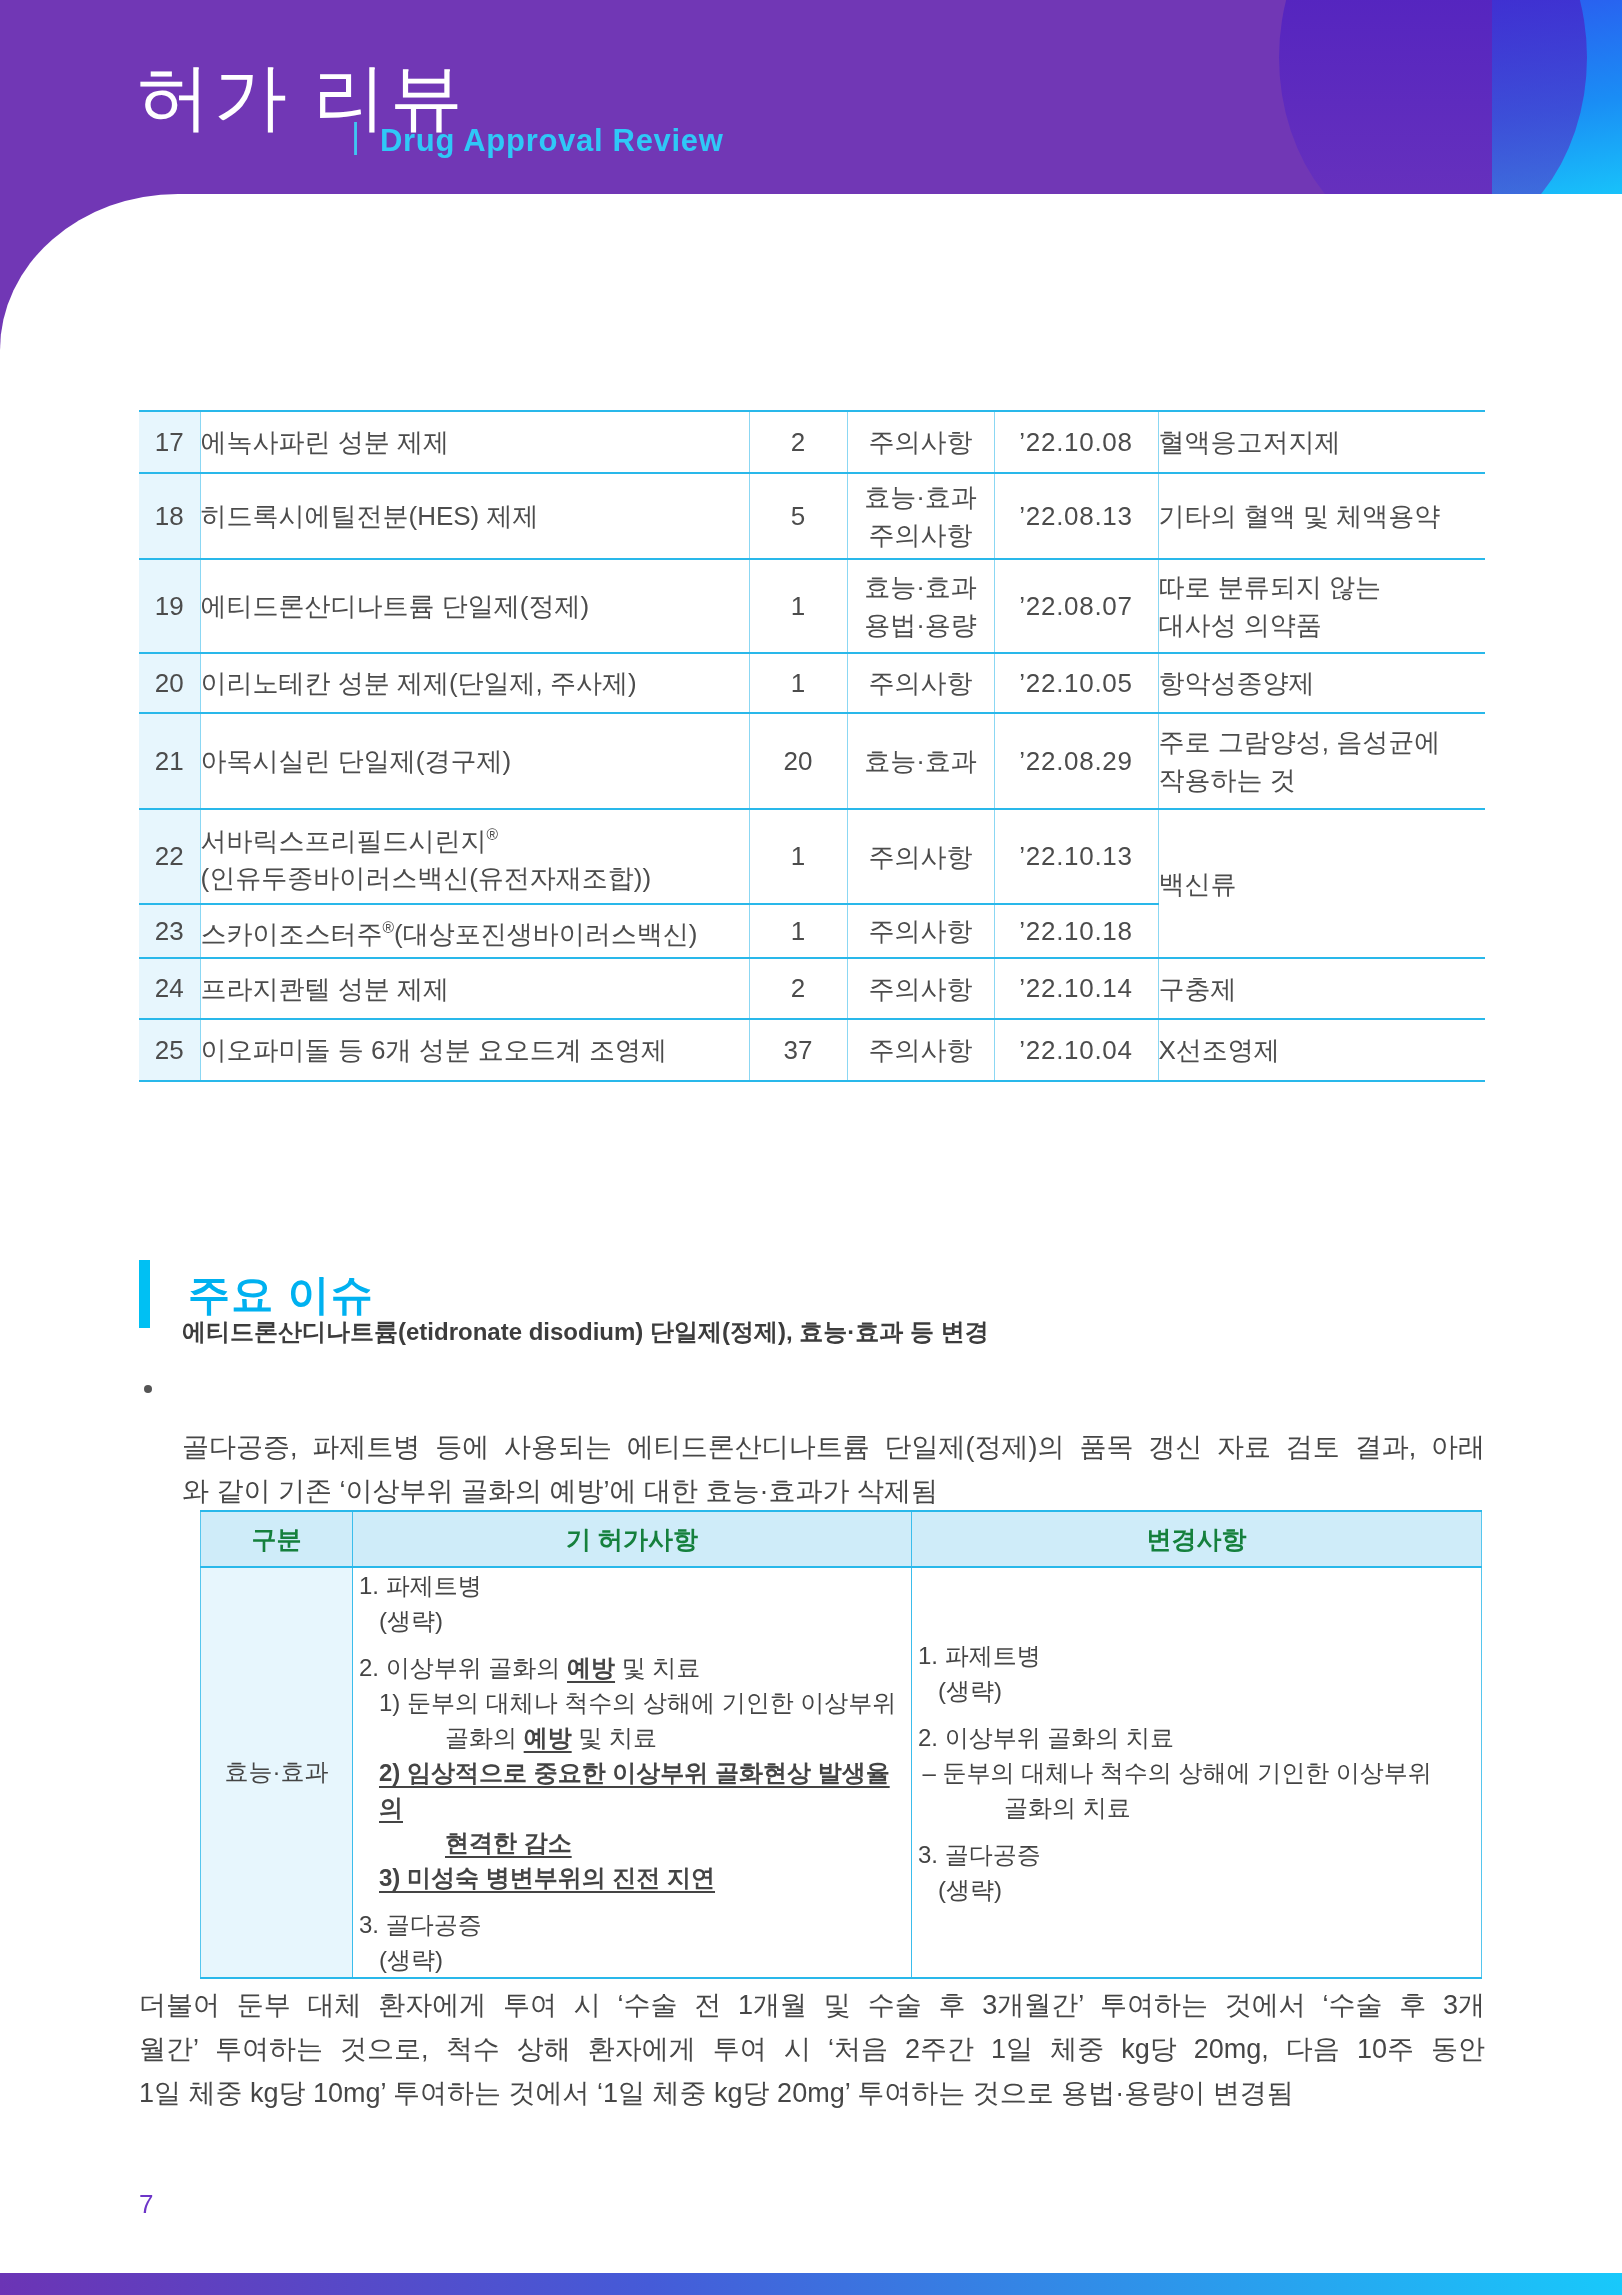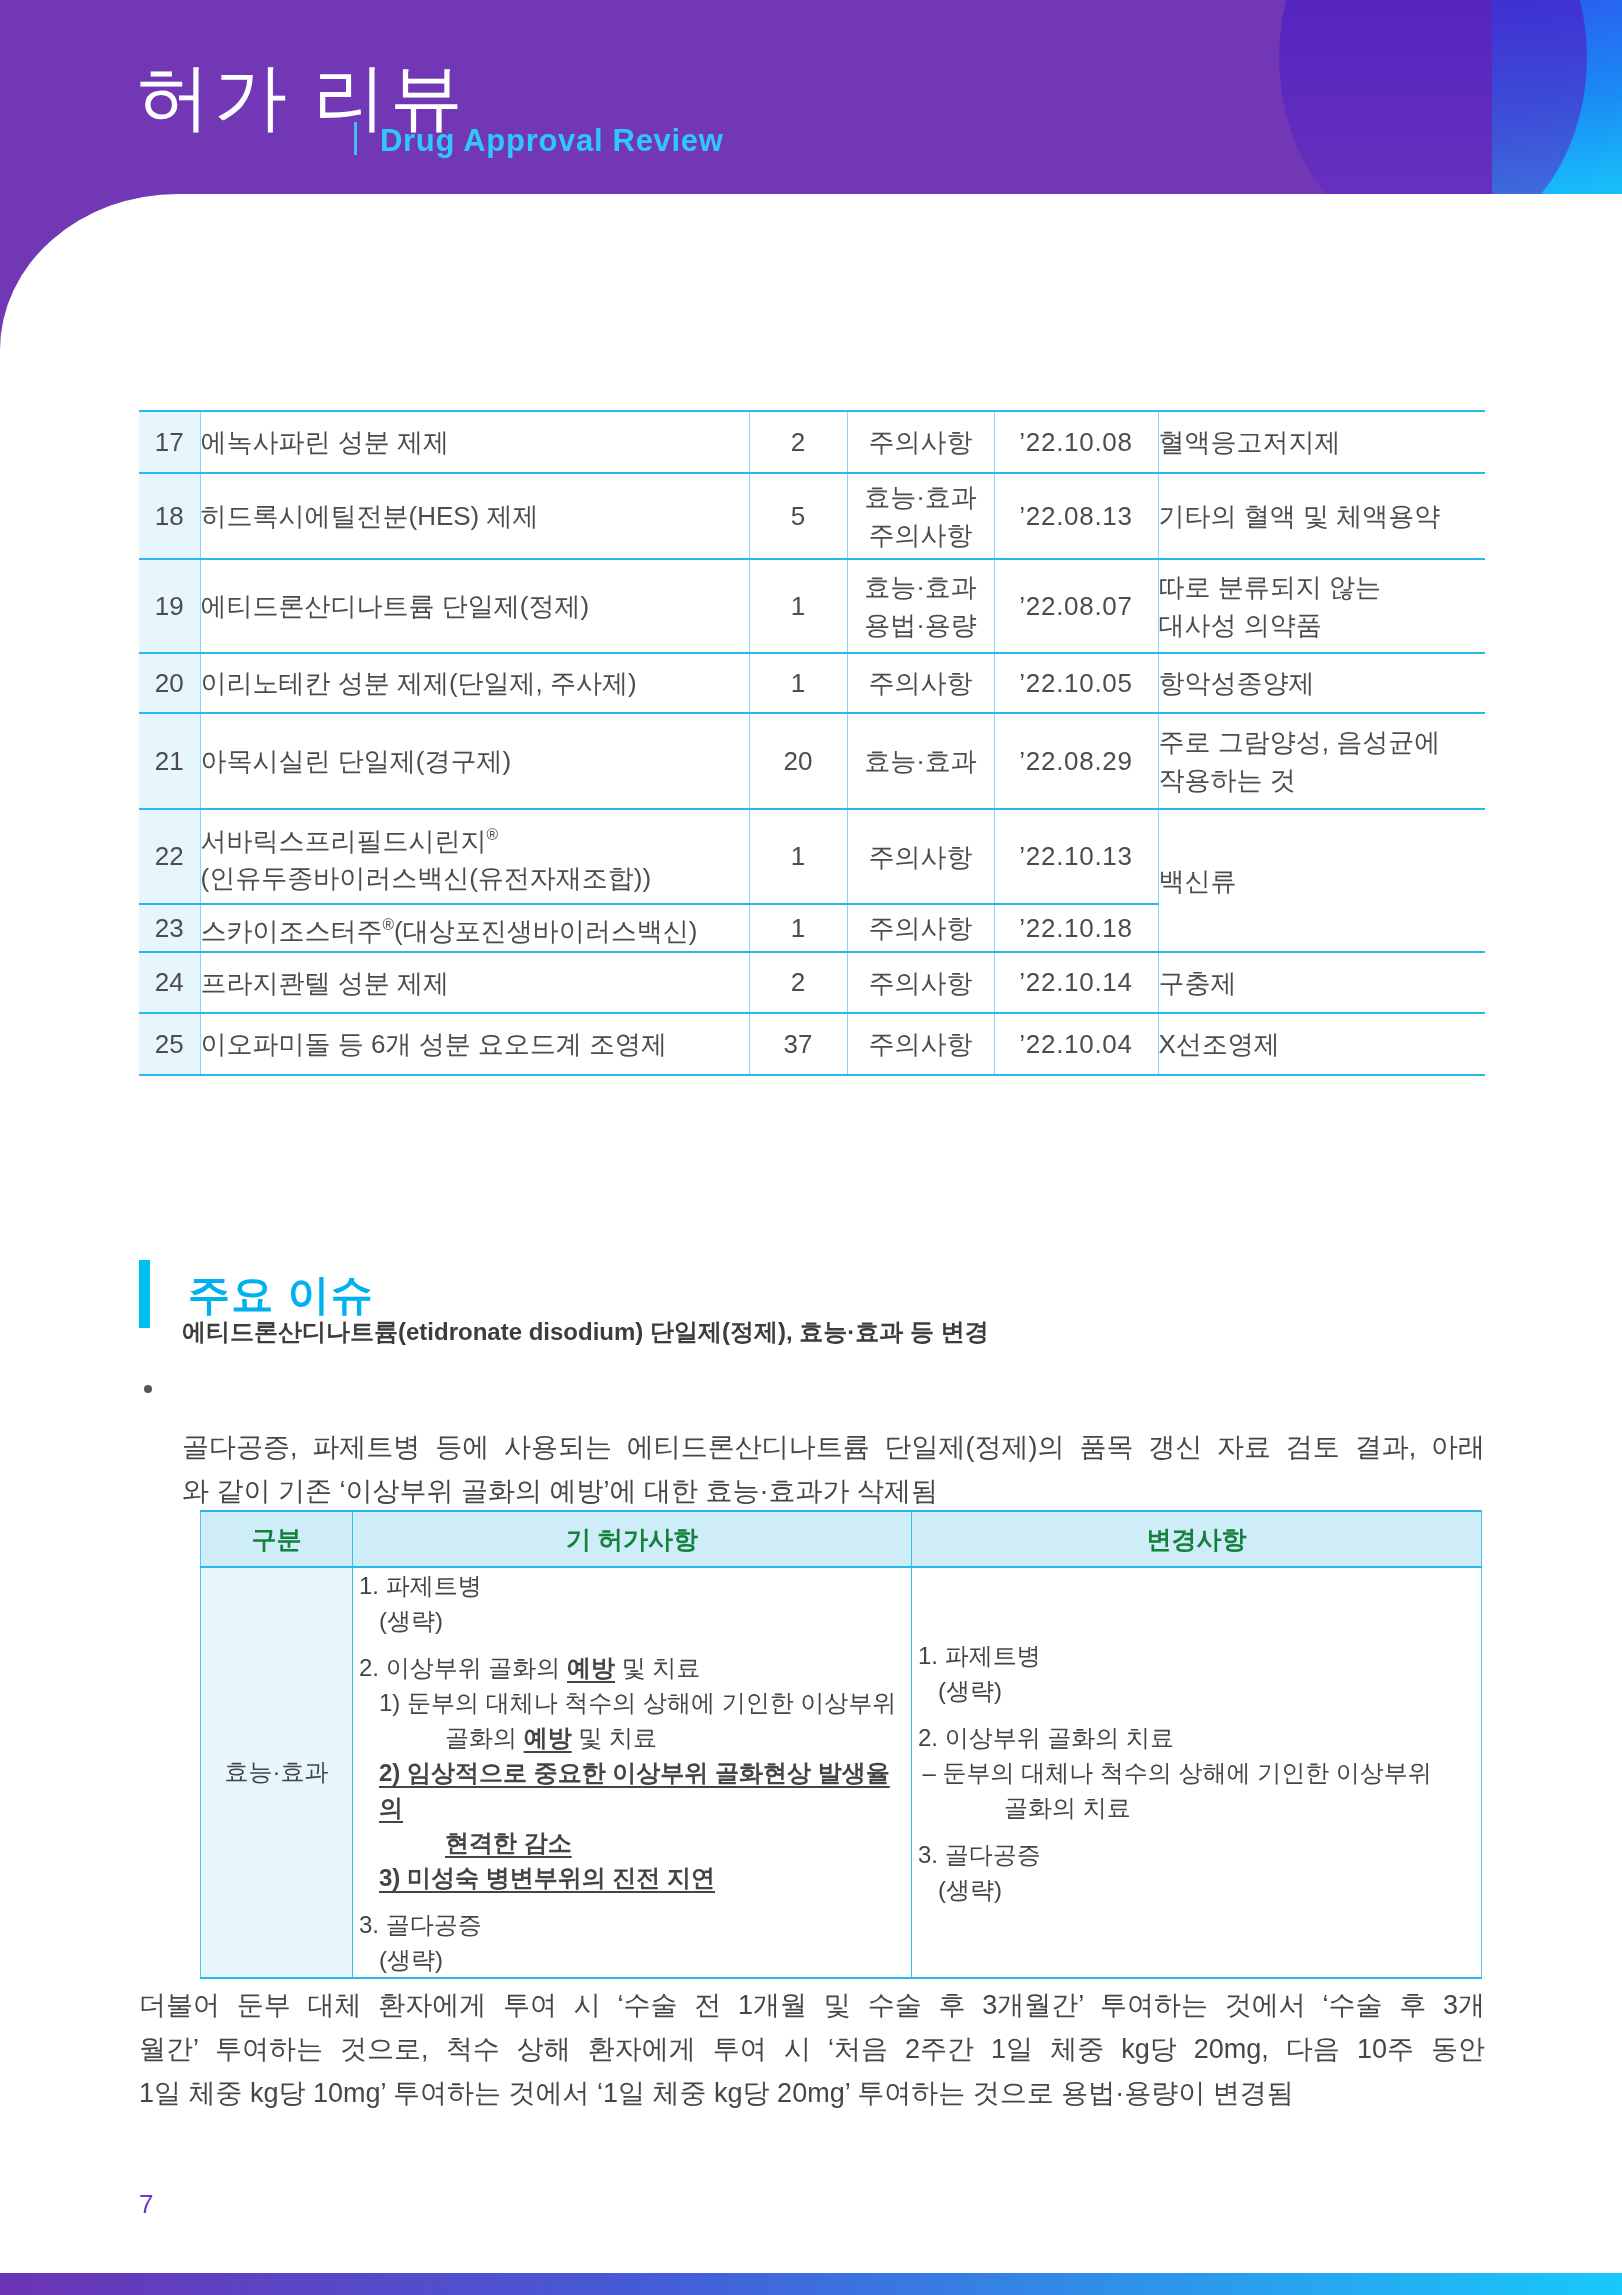--- a/index.html
+++ b/index.html
@@ -172,21 +172,21 @@
           </td>
           <td class="c-count">1</td>
           <td class="c-cat">
             <div>주의사항</div>
           </td>
           <td class="c-date">’22.10.13</td>
           <td class="c-class" rowspan="2">
             <div>백신류</div>
           </td>
         </tr>
-        <tr style="height: 48px; margin-top: 36px;">
+        <tr style="height: 54px; margin-top: 36px;">
           <td class="c-no">23</td>
           <td class="c-name">
             <div>스카이조스터주<span class="sup">®</span>(대상포진생바이러스백신)</div>
           </td>
           <td class="c-count">1</td>
           <td class="c-cat">
             <div>주의사항</div>
           </td>
           <td class="c-date">’22.10.18</td>
         </tr>

